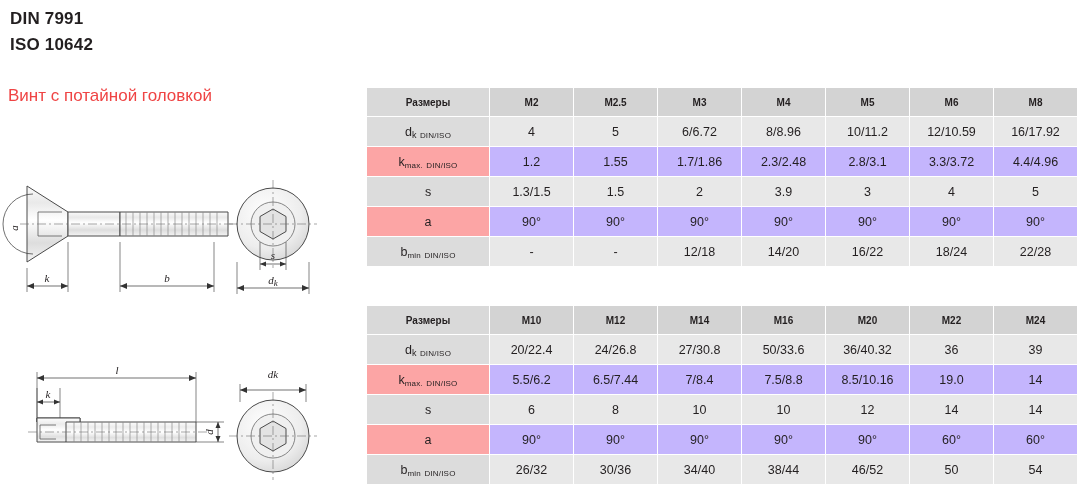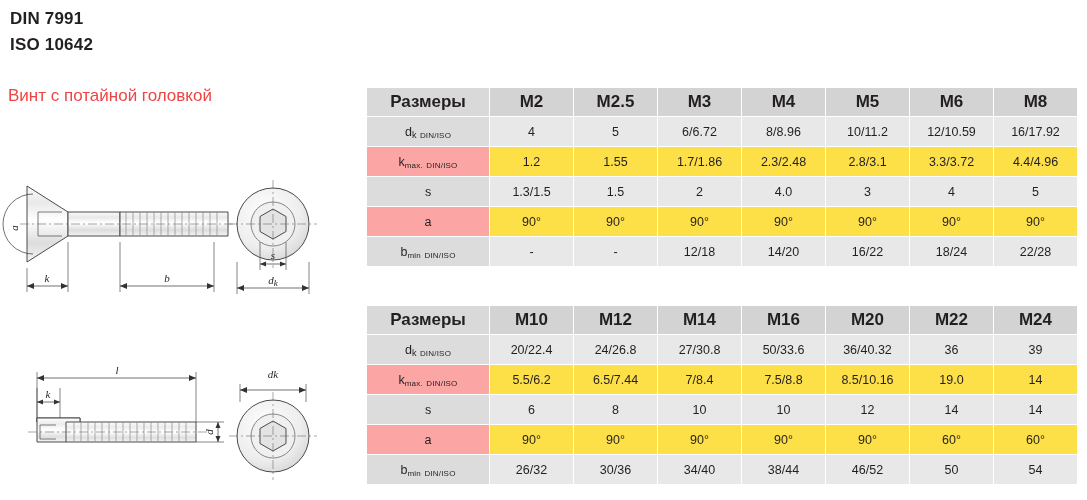--- a/index.html
+++ b/index.html
@@ -71,25 +71,25 @@
     vertical-align: middle;
     height: 29px;
     padding: 0 2px;
     font-weight: normal;
     color: #231f20;
     white-space: nowrap;
   }
   table.spec th {
     background: #d3d3d3;
     font-weight: bold;
-    font-size: 17px;
+    font-size: 10px;
     height: 28px;
   }
   table.spec tr.odd td { background: #e8e8e8; }
-  table.spec tr.even td { background: #fde047; }
+  table.spec tr.even td { background: #c4b5fd; }
   table.spec td.rowhead, table.spec th.rowhead {
     background: #d9d9d9;
   }
   table.spec tr.odd td.rowhead { background: #dcdcdc; }
   table.spec tr.even td.rowhead { background: #fca5a5; }
   table.spec col.c0 { width: 123px; }
   table.spec col.c { width: 84px; }
 
   .sub { font-size: 9px; vertical-align: baseline; position: relative; top: 2px; }
   .subsm { font-size: 8px; vertical-align: baseline; position: relative; top: 2px; letter-spacing: .2px; }
@@ -322,21 +322,21 @@
           <td>2.3/2.48</td>
           <td>2.8/3.1</td>
           <td>3.3/3.72</td>
           <td>4.4/4.96</td>
         </tr>
         <tr class="odd">
           <td class="rowhead"><span>s</span></td>
           <td>1.3/1.5</td>
           <td>1.5</td>
           <td>2</td>
-          <td>4.0</td>
+          <td>3.9</td>
           <td>3</td>
           <td>4</td>
           <td>5</td>
         </tr>
         <tr class="even">
           <td class="rowhead"><span>a</span></td>
           <td>90°</td>
           <td>90°</td>
           <td>90°</td>
           <td>90°</td>

